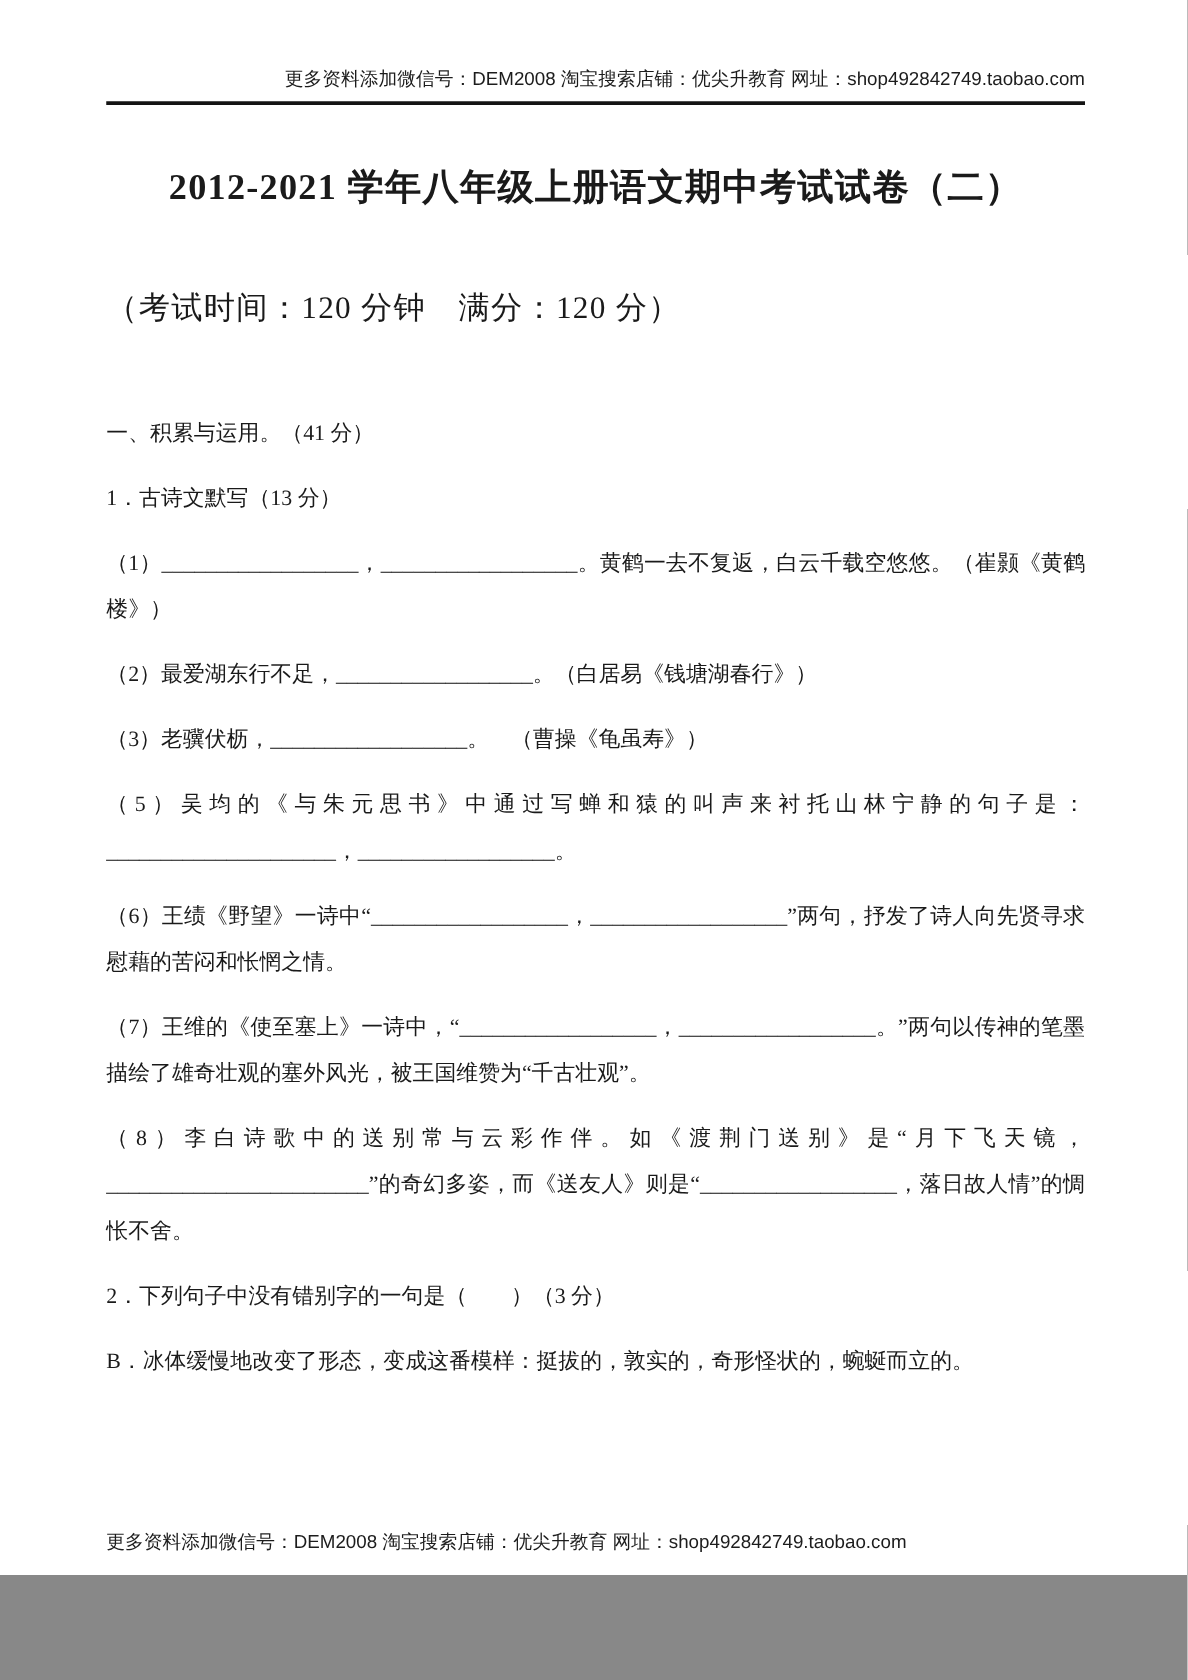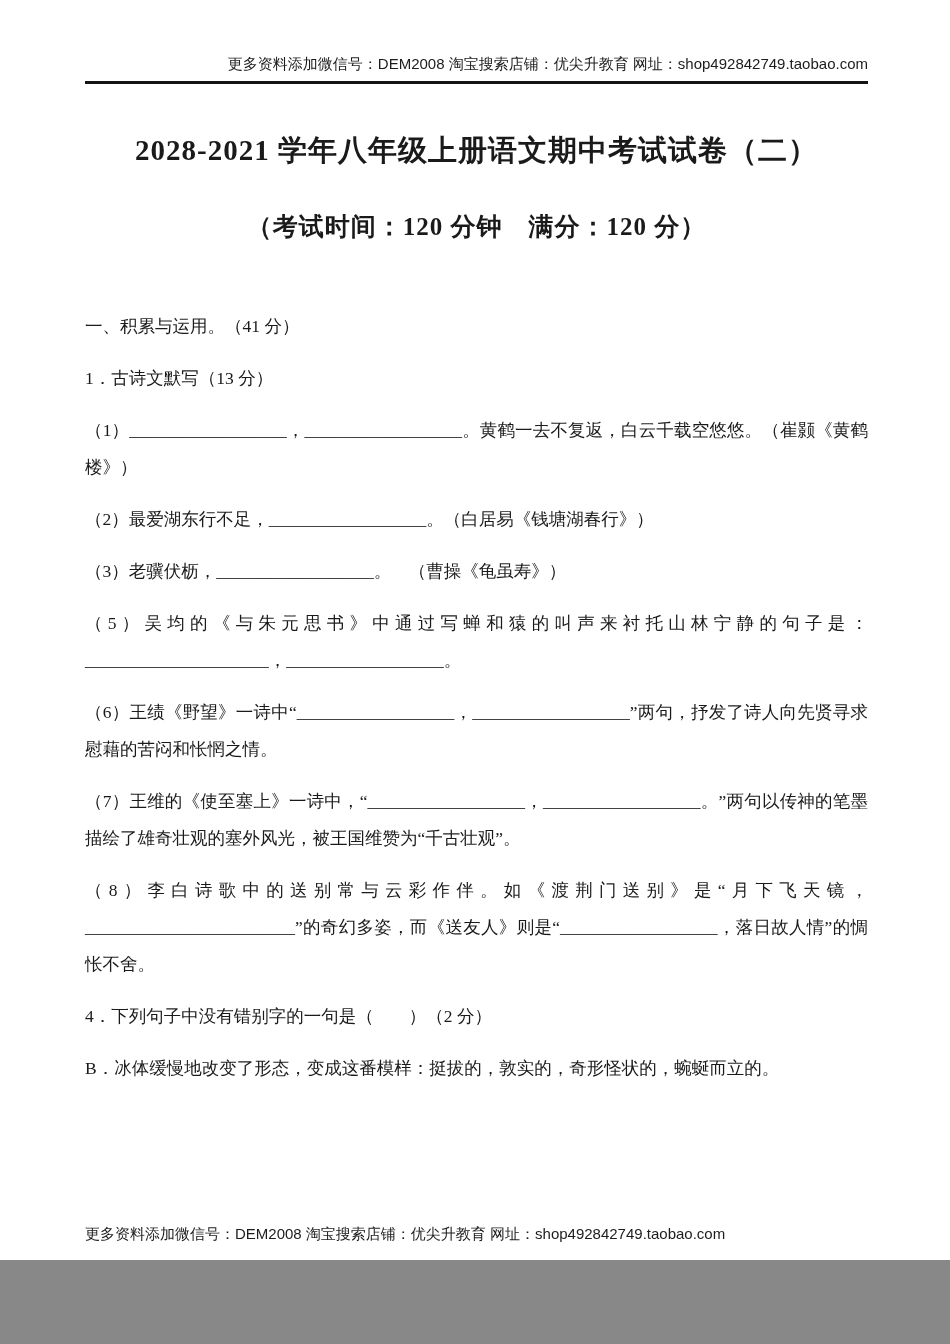--- a/index.html
+++ b/index.html
@@ -32,24 +32,24 @@
   }
   .exam-title {
     margin: 46px 0 0 0;
     text-align: center;
     font-size: 29px;
     font-weight: bold;
     letter-spacing: 1px;
     line-height: 40px;
   }
   .exam-subtitle {
-    margin: 40px 0 0 0;
-    text-align: center;
+    margin: 60px 0 0 0;
+    text-align: left;
     font-size: 25px;
-    font-weight: bold;
+    font-weight: normal;
     letter-spacing: 1px;
     line-height: 34px;
   }
   .exam-body {
     margin-top: 64px;
     font-size: 17.5px;
     line-height: 37px;
     text-align: justify;
   }
   .exam-body p {
@@ -67,34 +67,34 @@
 </style>
 </head>
 <body>
 
 <div class="page">
   <div class="content">
     <div class="page-header">
       <span>更多资料添加微信号：DEM2008 淘宝搜索店铺：优尖升教育 网址：shop492842749.taobao.com</span>
     </div>
 
-    <h1 class="exam-title">2028-2021 学年八年级上册语文期中考试试卷（二）</h1>
+    <h1 class="exam-title">2012-2021 学年八年级上册语文期中考试试卷（二）</h1>
     <h2 class="exam-subtitle">（考试时间：120 分钟　满分：120 分）</h2>
 
     <div class="exam-body">
       <p>一、积累与运用。（41 分）</p>
       <p>1．古诗文默写（13 分）</p>
       <p>（1）__________________，__________________。黄鹤一去不复返，白云千载空悠悠。（崔颢《黄鹤楼》）</p>
       <p>（2）最爱湖东行不足，__________________。（白居易《钱塘湖春行》）</p>
       <p>（3）老骥伏枥，__________________。　（曹操《龟虽寿》）</p>
       <p>（5）吴均的《与朱元思书》中通过写蝉和猿的叫声来衬托山林宁静的句子是：_____________________，__________________。</p>
       <p>（6）王绩《野望》一诗中“__________________，__________________”两句，抒发了诗人向先贤寻求慰藉的苦闷和怅惘之情。</p>
       <p>（7）王维的《使至塞上》一诗中，“__________________，__________________。”两句以传神的笔墨描绘了雄奇壮观的塞外风光，被王国维赞为“千古壮观”。</p>
       <p>（8）李白诗歌中的送别常与云彩作伴。如《渡荆门送别》是“月下飞天镜，________________________”的奇幻多姿，而《送友人》则是“__________________，落日故人情”的惆怅不舍。</p>
-      <p>4．下列句子中没有错别字的一句是（　　）（2 分）</p>
+      <p>2．下列句子中没有错别字的一句是（　　）（3 分）</p>
       <p>B．冰体缓慢地改变了形态，变成这番模样：挺拔的，敦实的，奇形怪状的，蜿蜒而立的。</p>
     </div>
   </div>
 
   <div class="page-footer">
     <span>更多资料添加微信号：DEM2008 淘宝搜索店铺：优尖升教育 网址：shop492842749.taobao.com</span>
   </div>
 </div>
 
 </body></html>

